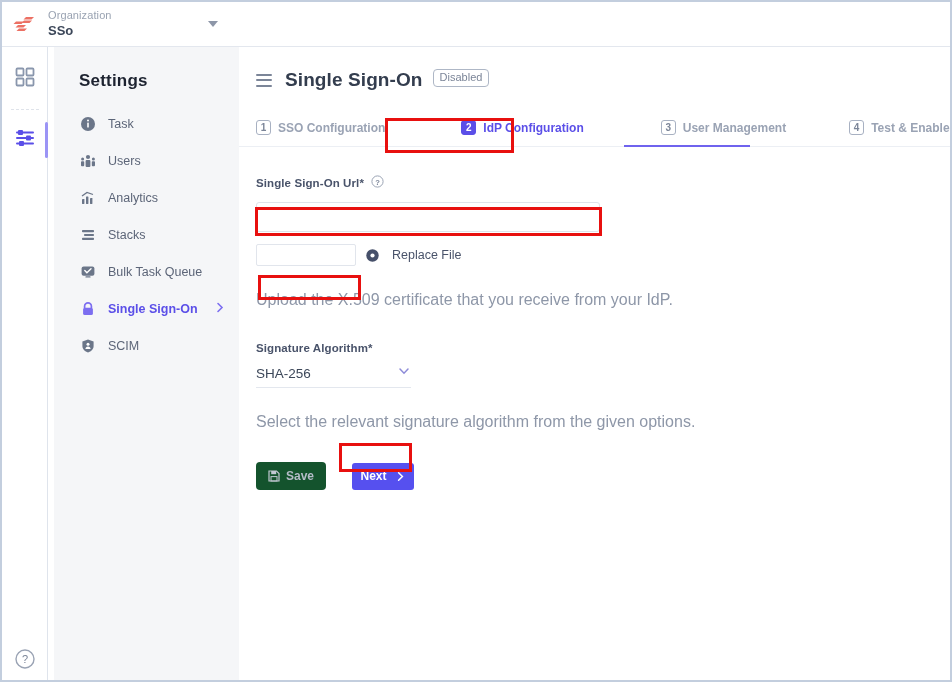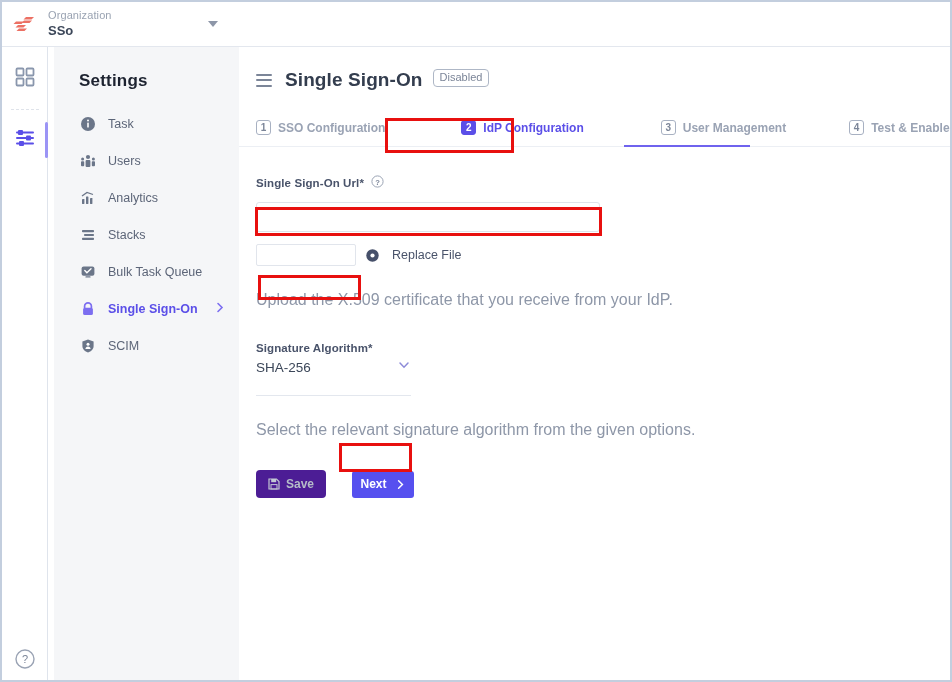--- a/index.html
+++ b/index.html
@@ -133,31 +133,31 @@
   }
   .hint { font-size: 16px; color: #8e97a8; margin-top: 25px; }
   .cert-row { display: flex; align-items: center; margin-top: 12px; }
   .cert-box {
     width: 100px; height: 22px; border: 1px solid #e1e5ec; border-radius: 2px; background: #fff;
   }
   .replace-file { font-size: 12.5px; color: #49536a; margin-left: 12px; }
   .upload-ico { margin-left: 9px; display: flex; align-items: center; }
 
   .select-wrap {
-    width: 155px; margin-top: 4px; display: flex; align-items: center;
-    justify-content: space-between; padding-bottom: 19px;
+    width: 155px; margin-top: 10px; display: flex; align-items: center;
+    justify-content: space-between; padding-bottom: 5px;
     border-bottom: 1px solid #e3e7ee;
   }
   .select-value { font-size: 13.5px; color: #3c4759; }
 
   
   .btn-row { display: flex; align-items: center; margin-top: 31px; }
   .btn-save {
     display: flex; align-items: center; justify-content: center;
-    width: 70px; height: 28px; background: #4c1d95; border: none; border-radius: 4px;
+    width: 70px; height: 28px; background: #14532d; border: none; border-radius: 4px;
     font-family: "Liberation Sans", sans-serif;
     font-size: 12px; font-weight: bold; color: #b5bcc8; cursor: default;
   }
   .btn-save .save-ico { margin-right: 6px; display: flex; }
   .btn-next {
     position: relative; margin-left: 26px;
     display: flex; align-items: center; justify-content: center;
     width: 62px; height: 27px; background: #5650ef; border: none; border-radius: 3px;
     font-family: "Liberation Sans", sans-serif;
     font-size: 12px; font-weight: bold; color: #ffffff; cursor: pointer;

